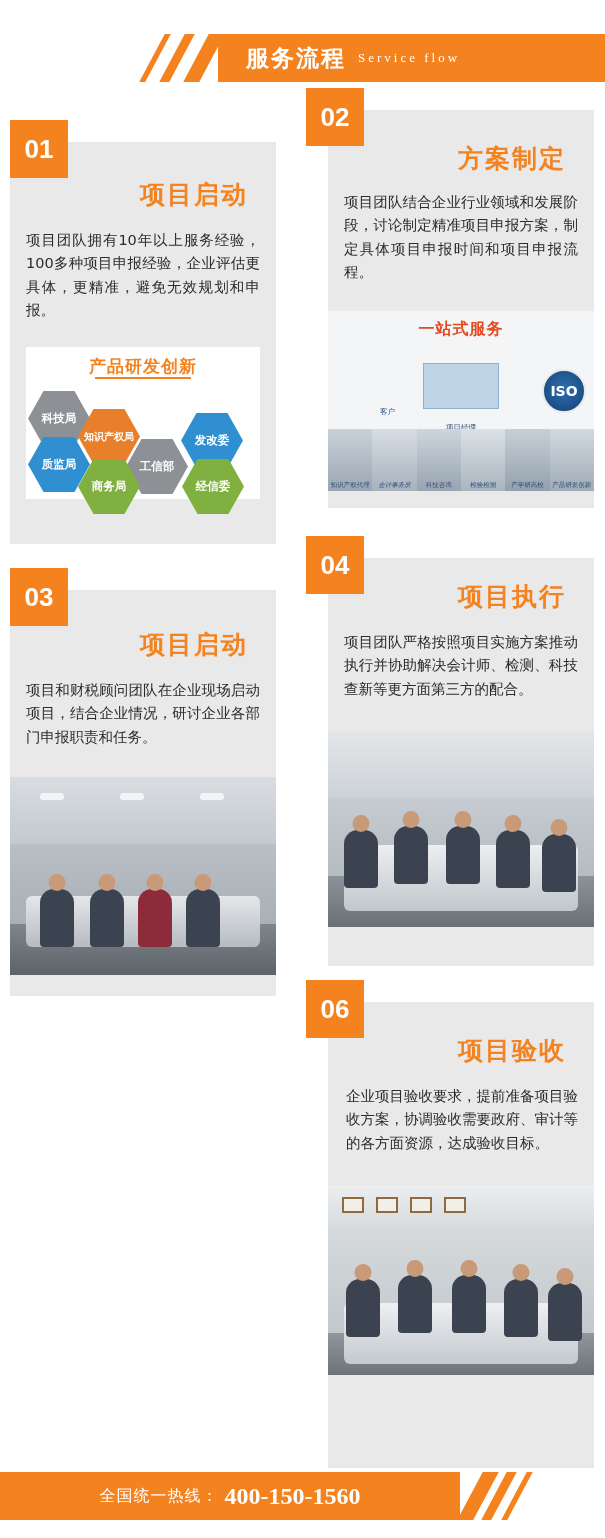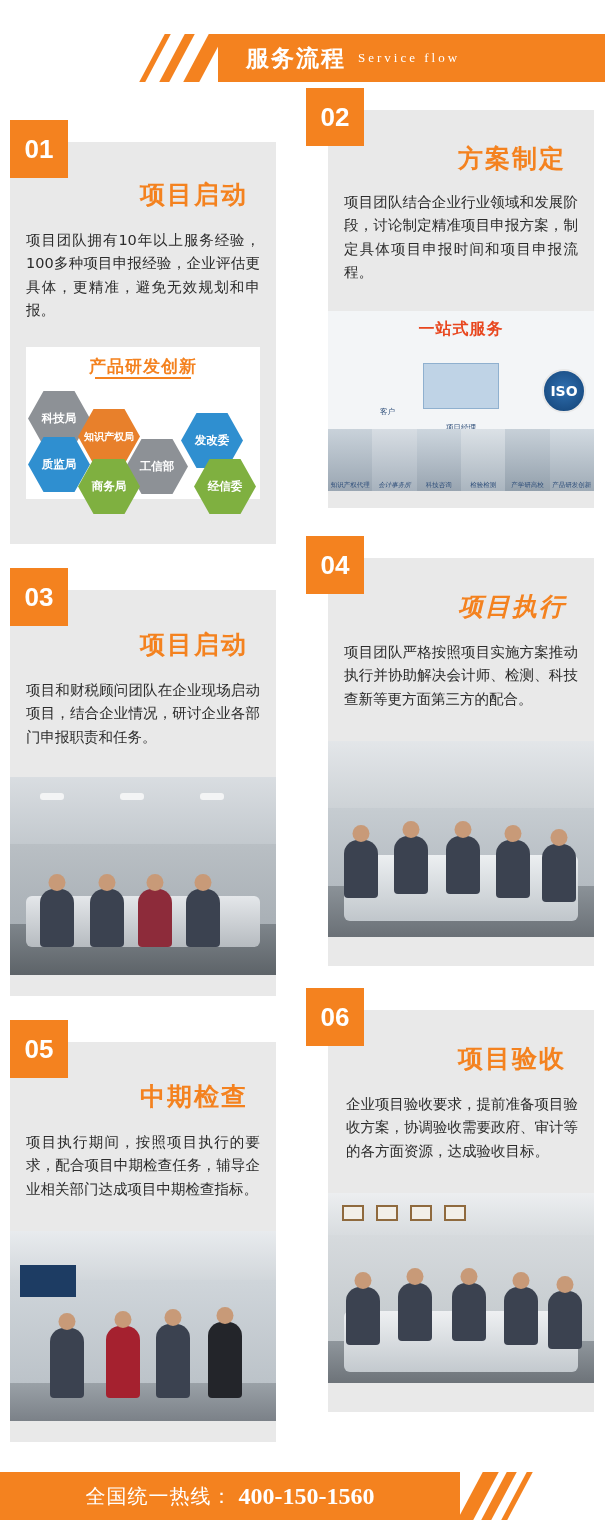--- a/index.html
+++ b/index.html
@@ -180,21 +180,21 @@
     bottom: 0; left: 0;
     width: 605px; height: 96px;
   }
   .footer-bar {
     position: absolute;
     bottom: 18px; left: 0;
     width: 460px; height: 48px;
     background: #f4821f;
     display: flex; align-items: center; justify-content: center;
   }
-  .footer-bar .lbl { color: #fff; font-size: 20px; letter-spacing: 1px; }
+  .footer-bar .lbl { color: #fff; font-size: 16px; letter-spacing: 1px; }
   .footer-bar .tel { color: #fff; font-size: 24px; font-weight: bold; margin-left: 6px; font-family: Liberation Serif, serif; }
   .footer-slash { position: absolute; bottom: 18px; background: #f4821f; transform: skewX(-28deg); height: 48px; }
   .fs1 { left: 470px; width: 16px; }
   .fs2 { left: 494px; width: 10px; }
   .fs3 { left: 514px; width: 6px; }
 </style>
 </head>
 <body>
 
 <div class="header">
@@ -219,21 +219,21 @@
       <div class="hex-wrap">
         <div class="hex-title">产品研发创新</div>
         <div class="hex-title-underline"></div>
 
         <div class="hex" style="left:2px;  top:44px; background:#8d9196;">科技局</div>
         <div class="hex" style="left:52px; top:62px; background:#e8802b; font-size:10px;">知识产权局</div>
         <div class="hex" style="left:155px;top:66px; background:#2f8fd0;">发改委</div>
         <div class="hex" style="left:2px;  top:90px; background:#2f8fd0;">质监局</div>
         <div class="hex" style="left:100px;top:92px; background:#8d9196;">工信部</div>
         <div class="hex" style="left:52px; top:112px;background:#7fb040;">商务局</div>
-        <div class="hex" style="left:168px;top:112px;background:#7fb040;">经信委</div>
+        <div class="hex" style="left:156px;top:112px;background:#7fb040;">经信委</div>
       </div>
     </div>
 
     <div class="card card-right" style="top:14px; height:398px;">
       <div class="badge badge-r">02</div>
       <div class="card-title" style="margin-top:32px;">方案制定</div>
       <div class="card-body" style="margin-top:16px; height:120px;">项目团队结合企业行业领域和发展阶段，讨论制定精准项目申报方案，制定具体项目申报时间和项目申报流程。</div>
 
       <div class="oss">
         <div class="oss-title">一站式服务</div>
@@ -286,61 +286,43 @@
           <div class="ph-person" style="left:30px;"></div>
           <div class="ph-person" style="left:80px;"></div>
           <div class="ph-person" style="left:128px; background:#8d2b3a;"></div>
           <div class="ph-person" style="left:176px;"></div>
         </div>
       </div>
     </div>
 
     <div class="card card-right" style="top:14px; height:408px;">
       <div class="badge badge-r">04</div>
-      <div class="card-title" style="margin-top:32px;font-style:italic;">项目执行</div>
+      <div class="card-title" style="margin-top:22px;">项目执行</div>
       <div class="card-body" style="margin-top:18px; height:100px;">项目团队严格按照项目实施方案推动执行并协助解决会计师、检测、科技查新等更方面第三方的配合。</div>
 
       <div class="photo" style="height:196px;">
         <div class="ph-room">
           <div class="ph-ceil" style="background:linear-gradient(#e3e6e9,#cdd2d6);"></div>
           <div class="ph-wall" style="background:linear-gradient(#c6ccd1,#b4bbc1);"></div>
           <div class="ph-floor" style="background:linear-gradient(#8b9298,#6a7076);"></div>
           <div class="ph-table" style="bottom:8%; height:34%; background:linear-gradient(#eceff1,#c0c6cb);"></div>
           <div class="ph-person" style="left:16px; bottom:20%;"></div>
           <div class="ph-person" style="left:66px; bottom:22%;"></div>
           <div class="ph-person" style="left:118px;bottom:22%;"></div>
           <div class="ph-person" style="left:168px;bottom:20%;"></div>
           <div class="ph-person" style="left:214px;bottom:18%;"></div>
         </div>
       </div>
     </div>
   </div>
 
   <div class="row" style="height:446px;">
 
-    <div class="card card-left" style="top:46px; height:400px;">
-      <div class="badge badge-l">05</div>
-      <div class="card-title" style="margin-top:38px;">中期检查</div>
-      <div class="card-body" style="margin-top:18px; height:100px;">项目执行期间，按照项目执行的要求，配合项目中期检查任务，辅导企业相关部门达成项目中期检查指标。</div>
-
-      <div class="photo" style="height:190px;">
-        <div class="ph-room">
-          <div class="ph-ceil" style="height:26%; background:linear-gradient(#e8ebee,#d2d7db);"></div>
-          <div class="ph-wall" style="top:26%; bottom:20%; background:linear-gradient(#cfd5da,#bcc3c9);"></div>
-          <div class="ph-floor" style="height:20%; background:linear-gradient(#9aa1a7,#7b8188);"></div>
-          <div style="position:absolute; left:10px; top:34px; width:56px; height:32px; background:#1d3c63;"></div>
-          <div class="ph-person" style="left:40px; bottom:12%; height:70px;"></div>
-          <div class="ph-person" style="left:96px; bottom:12%; height:72px; background:#a5212f;"></div>
-          <div class="ph-person" style="left:146px;bottom:12%; height:74px;"></div>
-          <div class="ph-person" style="left:198px;bottom:12%; height:76px; background:#23252a;"></div>
-        </div>
-      </div>
-    </div>
-
-    <div class="card card-right" style="top:14px; height:402px;">
+
+    <div class="card card-right" style="top:6px; height:466px;">
       <div class="badge badge-r">06</div>
       <div class="card-title" style="margin-top:32px;">项目验收</div>
       <div class="card-body" style="margin-top:18px; height:100px;padding-left:18px;">企业项目验收要求，提前准备项目验收方案，协调验收需要政府、审计等的各方面资源，达成验收目标。</div>
 
       <div class="photo" style="height:190px;">
         <div class="ph-room">
           <div class="ph-ceil" style="height:22%; background:linear-gradient(#eceef0,#d8dcdf);"></div>
           <div class="ph-wall" style="top:22%; bottom:22%; background:linear-gradient(#d6dadd,#c2c8cc);"></div>
           <div class="ph-floor" style="height:22%; background:linear-gradient(#8f969c,#6d7379);"></div>
           <div style="position:absolute; left:14px; top:12px; width:22px; height:16px; border:2px solid #8f6a3e; background:#f2efe8;"></div>

